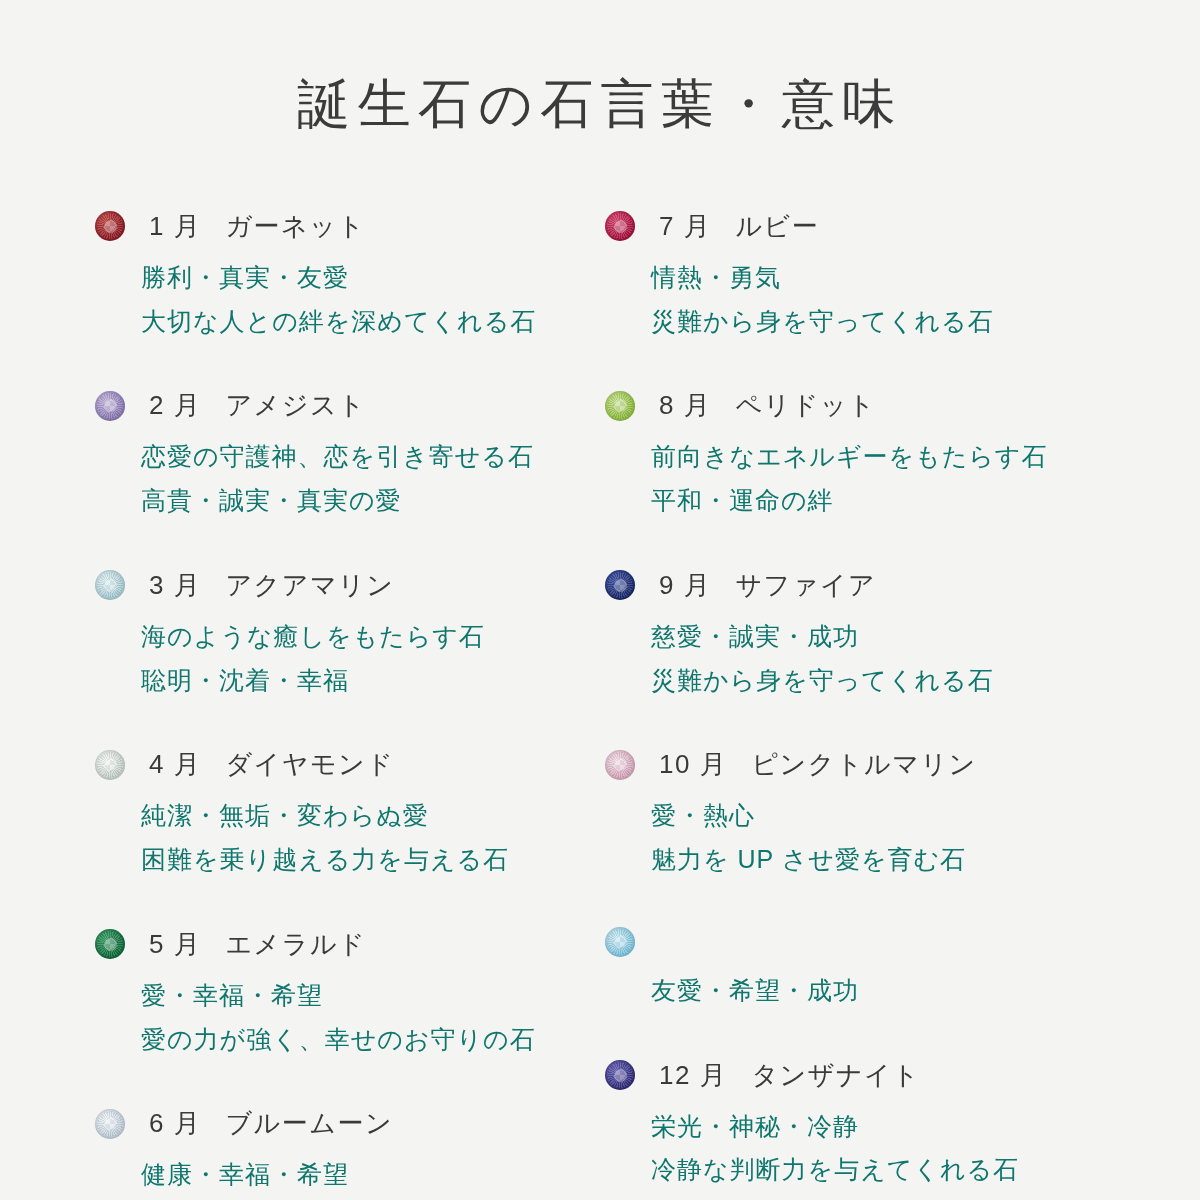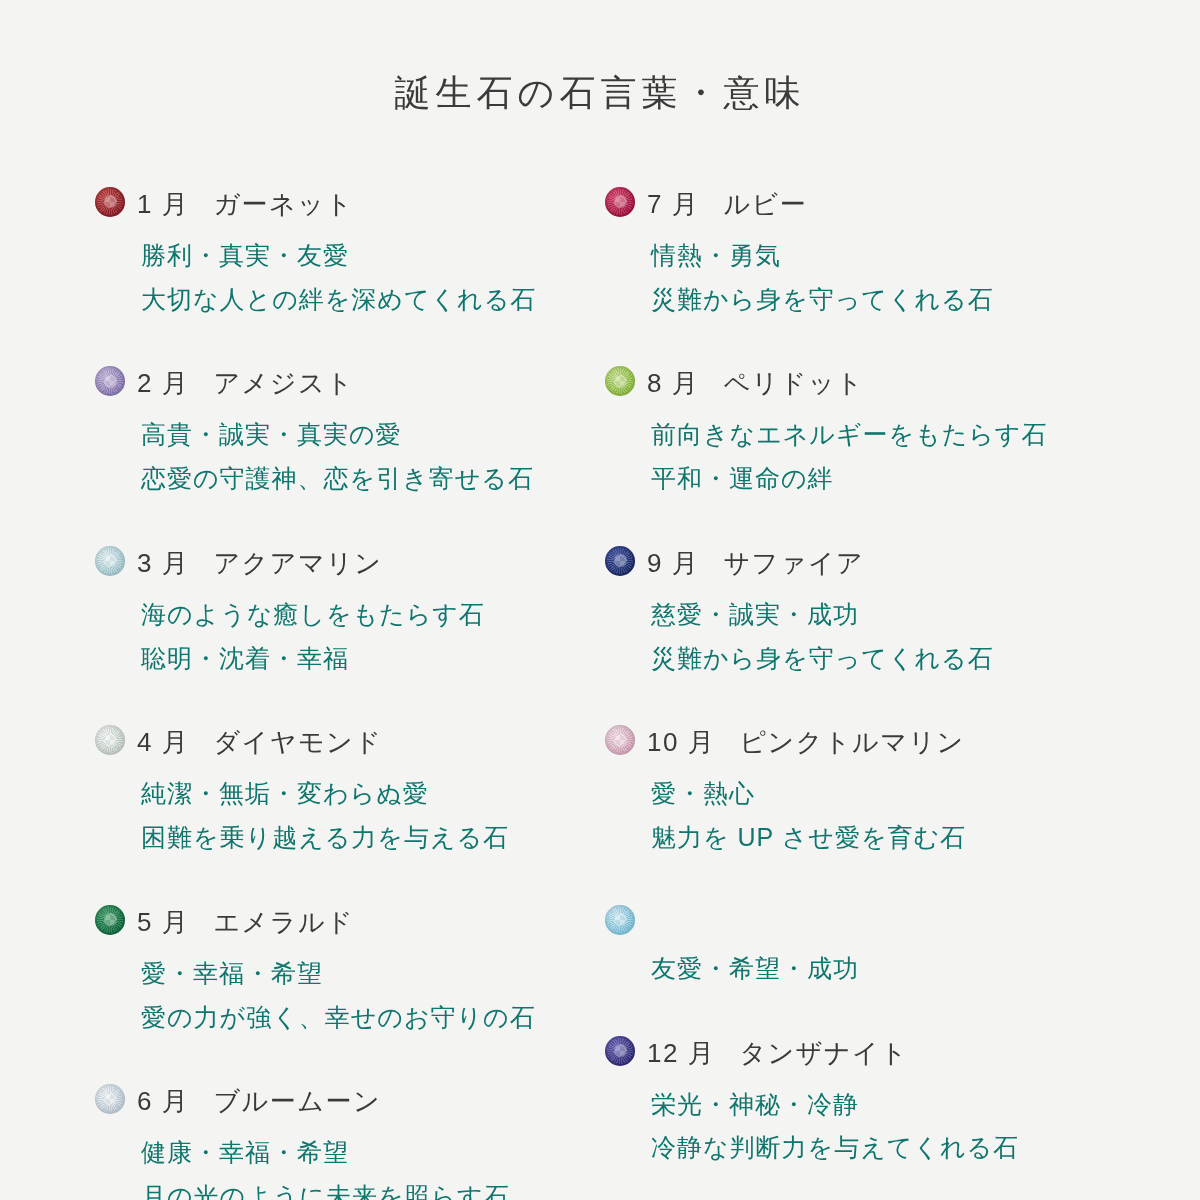--- a/index.html
+++ b/index.html
@@ -17,21 +17,21 @@
   .page {
     position: relative;
     width: 1200px;
     height: 1200px;
     box-sizing: border-box;
     padding: 70px 60px 40px 60px;
   }
   .page-title {
     text-align: center;
     font-family: "Liberation Serif", serif;
-    font-size: 36px;
+    font-size: 53px;
     letter-spacing: 0.14em;
     color: #3b3b3b;
     font-weight: 400;
     margin: 0 0 70px 0;
     line-height: 1.3;
   }
   .columns {
     display: flex;
     justify-content: space-between;
     align-items: flex-start;
@@ -43,22 +43,22 @@
     flex-direction: column;
   }
   .stone-entry {
     margin-bottom: 45px;
   }
   .stone-entry:last-child {
     margin-bottom: 0;
   }
   .entry-head {
     display: flex;
-    align-items: flex-start;
-    gap: 12px;
+    align-items: center;
+    gap: 24px;
     margin-bottom: 12px;
   }
   .gem {
     width: 30px;
     height: 30px;
     border-radius: 50%;
     flex: 0 0 30px;
     position: relative;
     box-shadow: inset 0 0 4px rgba(0,0,0,0.25);
   }
@@ -121,22 +121,22 @@
         <div class="entry-line">大切な人との絆を深めてくれる石</div>
       </div>
 
       <div class="stone-entry">
         <div class="entry-head">
           <span class="gem" style="background: radial-gradient(circle at 35% 32%, rgb(195, 182, 221) 0%, rgb(139, 122, 181) 70%, rgb(139, 122, 181) 100%);"></span>
           <span class="entry-title">
             <span class="month">2 月</span><span class="stone">アメジスト</span>
           </span>
         </div>
+        <div class="entry-line">恋愛の守護神、恋を引き寄せる石</div>
         <div class="entry-line">高貴・誠実・真実の愛</div>
-        <div class="entry-line">恋愛の守護神、恋を引き寄せる石</div>
       </div>
 
       <div class="stone-entry">
         <div class="entry-head">
           <span class="gem" style="background: radial-gradient(circle at 35% 32%, rgb(223, 240, 243) 0%, rgb(168, 205, 214) 70%, rgb(168, 205, 214) 100%);"></span>
           <span class="entry-title">
             <span class="month">3 月</span><span class="stone">アクアマリン</span>
           </span>
         </div>
         <div class="entry-line">海のような癒しをもたらす石</div>

